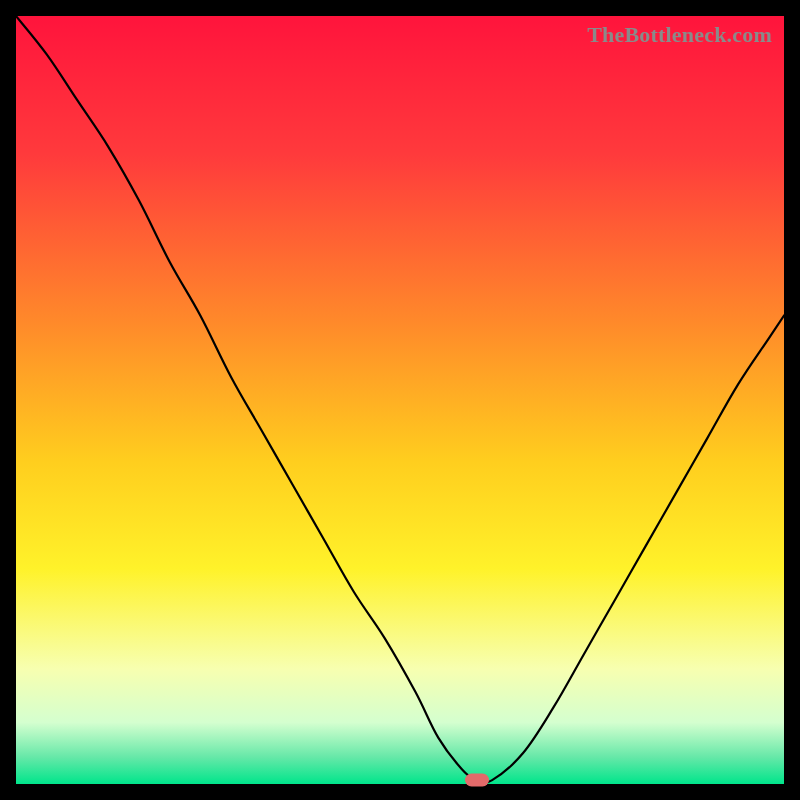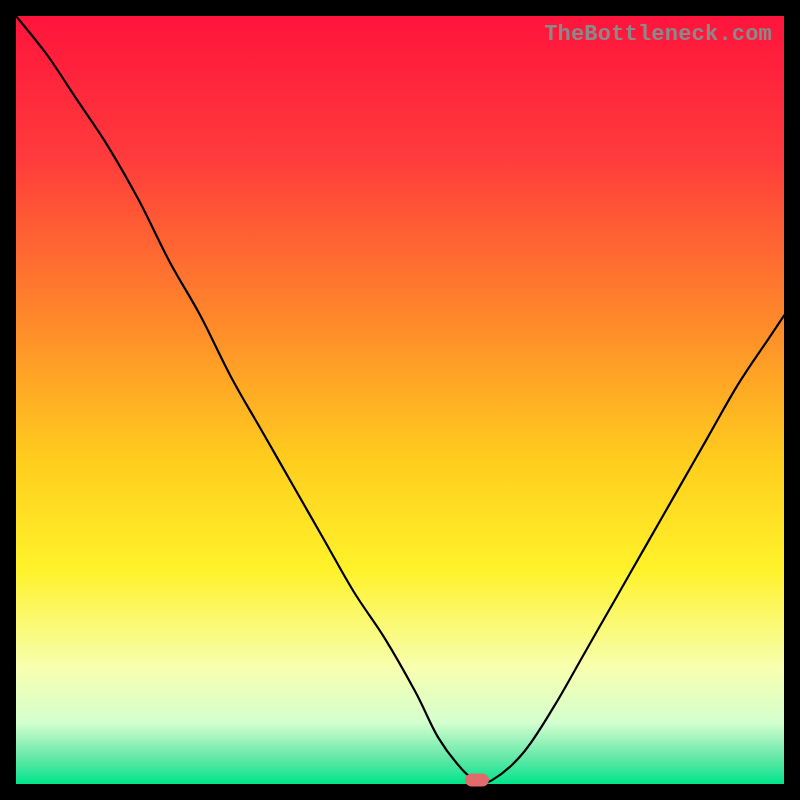--- a/index.html
+++ b/index.html
@@ -22,21 +22,21 @@
     position: absolute;
     left: 0;
     top: 0;
     width: 768px;
     height: 768px;
   }
   .watermark {
     position: absolute;
     top: 6px;
     right: 12px;
-    font-family: Liberation Mono, monospace;
+    font-family: Liberation Serif, serif;
     font-size: 22px;
     font-weight: 600;
     color: #8a8a8a;
     letter-spacing: 0.2px;
   }
   .marker {
     position: absolute;
     width: 24px;
     height: 13px;
     border-radius: 7px;

